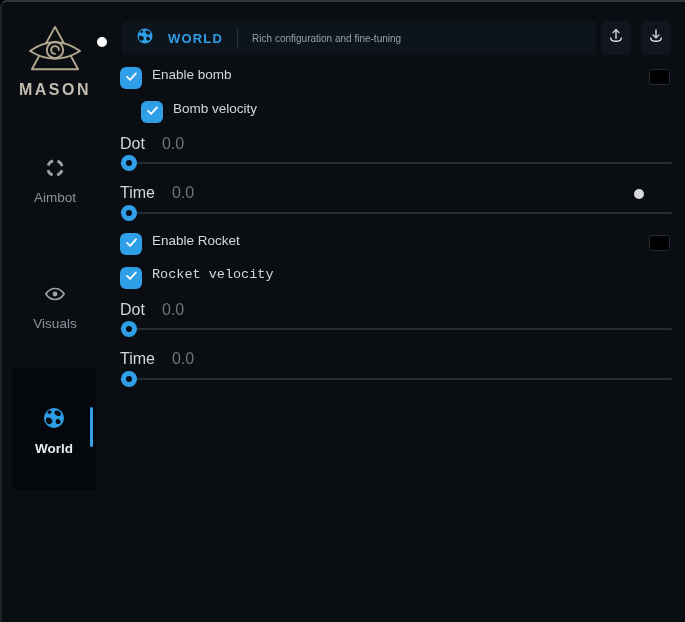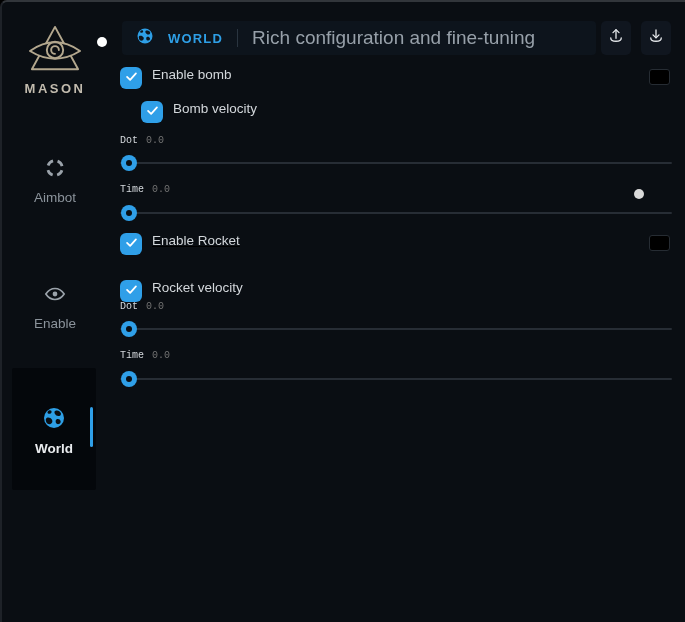--- a/index.html
+++ b/index.html
@@ -11,55 +11,55 @@
     background:#0a0e13;
     border-top:2px solid #32363b;
     border-left:2px solid #1e2228;
     border-top-left-radius:7px;
     overflow:hidden;
   }
 
   
   .logo-block { position:absolute; left:0; top:22px; width:106px; text-align:center; }
   .logo-block svg { display:block; margin:0 auto; }
-  .brand-name { margin-top:5px; font-size:13px; font-weight:bold; letter-spacing:2.5px; color:#c2bbae; }
+  .brand-name { margin-top:5px; font-size:16px; font-weight:bold; letter-spacing:2.5px; color:#c2bbae; }
 
   .nav-item { position:absolute; left:0; width:106px; display:flex; flex-direction:column; align-items:center; gap:8px;
               color:#8b939b; font-size:13.5px; cursor:default; }
   .nav-aimbot  { top:155px; }
   .nav-visuals { top:281px; }
   .nav-misc    { top:527px; }
 
   .world-panel { position:absolute; left:10px; top:366px; width:84px; height:122px; background:#04070b; border-radius:2px; }
   .world-inner { position:absolute; left:0; top:38px; width:100%; display:flex; flex-direction:column; align-items:center; gap:8px;
                  color:#e9ebee; font-size:13.5px; font-weight:bold; }
   .active-bar { position:absolute; right:3px; top:39px; width:3px; height:40px; background:#2f9fe8; border-radius:2px; }
 
   
   .header-bar { position:absolute; left:120px; top:19px; width:474px; height:34px; background:#0d141c; border-radius:4px;
                 display:flex; align-items:center; padding-left:14px; }
   .header-title { margin-left:14px; color:#2e9fe6; font-size:13px; font-weight:bold; letter-spacing:1.2px; }
   .header-divider { width:1px; height:18px; background:#2a3540; margin:0 14px; }
-  .header-subtitle { color:#97a0a9; font-size:19px; }
+  .header-subtitle { color:#97a0a9; font-size:10px; }
 
   .icon-btn { position:absolute; top:19px; width:30px; height:34px; background:#10161f; border-radius:5px;
               display:flex; align-items:center; justify-content:center; cursor:pointer; }
   .btn-upload   { left:599px; }
   .btn-download { left:639px; }
 
   
   .check-row { position:absolute; left:118px; height:22px; display:flex; align-items:flex-start; gap:10px; }
-  .row-1 { top:65px; }  .row-2 { top:99px;padding-left:21px; }  .row-3 { top:231px;text-decoration:underline; }  .row-4 { top:278px; }
+  .row-1 { top:65px; }  .row-2 { top:99px;padding-left:21px; }  .row-3 { top:231px;text-decoration:underline; }  .row-4 { top:265px;font-family:Liberation Mono, monospace; }
   .checkbox { width:22px; height:22px; border-radius:6px; background:#2f9fe8; display:flex; align-items:center; justify-content:center; cursor:pointer; flex:0 0 auto; }
   .check-label { color:#d3d7db; font-size:13.5px; }
 
   .swatch { position:absolute; left:647px; width:21px; height:16px; border-radius:3px; border:1px solid #262c33; cursor:pointer; }
   .swatch-1 { top:67px; } .swatch-2 { top:233px; }
 
-  .slider-label { position:absolute; left:118px; font-size:10px; color:#d3d7db; display:flex; gap:8px;font-family:Liberation Mono, monospace; }
+  .slider-label { position:absolute; left:118px; font-size:16px; color:#d3d7db; display:flex; gap:17px; }
   .sl-1 { top:133px; } .sl-2 { top:182px; } .sl-3 { top:299px; } .sl-4 { top:348px; }
   .slider-value { color:#737373; }
 
   .slider { position:absolute; left:118px; width:552px; height:16px; cursor:pointer; }
   .sld-1 { top:153px; } .sld-2 { top:203px; } .sld-3 { top:319px; } .sld-4 { top:369px; }
   .track { position:absolute; left:0; right:0; top:7px; height:2px; background:#272d35; border-radius:1px; }
   .thumb { position:absolute; left:1px; top:0; width:16px; height:16px; border-radius:50%; background:#2f9fe8;
            display:flex; align-items:center; justify-content:center; }
   .thumb::after { content:""; width:6px; height:6px; border-radius:50%; background:#0a0e13; }
 
@@ -93,21 +93,21 @@
     <span>Aimbot</span>
   </div>
 
   <div class="nav-item nav-visuals">
     <span>
       <svg width="22" height="22" viewBox="0 0 24 24" fill="none" stroke="#9aa2aa" stroke-width="1.8">
         <path d="M2 12s4-6 10-6 10 6 10 6-4 6-10 6-10-6-10-6z"></path>
         <circle cx="12" cy="12" r="2.6" fill="#9aa2aa" stroke="none"></circle>
       </svg>
     </span>
-    <span>Enable</span>
+    <span>Visuals</span>
   </div>
 
   <div class="world-panel">
     <div class="world-inner">
       <span>
         <svg width="24" height="24" viewBox="0 0 24 24">
           <circle cx="12" cy="12" r="10" fill="#2e9fe6"></circle>
           <path d="M7 4.5c1.5-.6 3 .4 2.5 1.9S7 8 6 7.4 5.5 5 7 4.5z" fill="#0a0e13"></path>
           <path d="M13.5 4.8c2-.8 4 .1 5 1.6 1 1.4.4 3-1.1 3.5-1.8.6-3.5-.3-4.4-1.8-.8-1.3-.8-2.8.5-3.3z" fill="#0a0e13"></path>
           <path d="M5 11.8c1.8-.6 4 .2 5 2 .9 1.6.2 3.6-1.5 4.2-1.6.6-3.4-.2-4.2-1.8-.8-1.6-.8-3.8.7-4.4z" fill="#0a0e13"></path>

